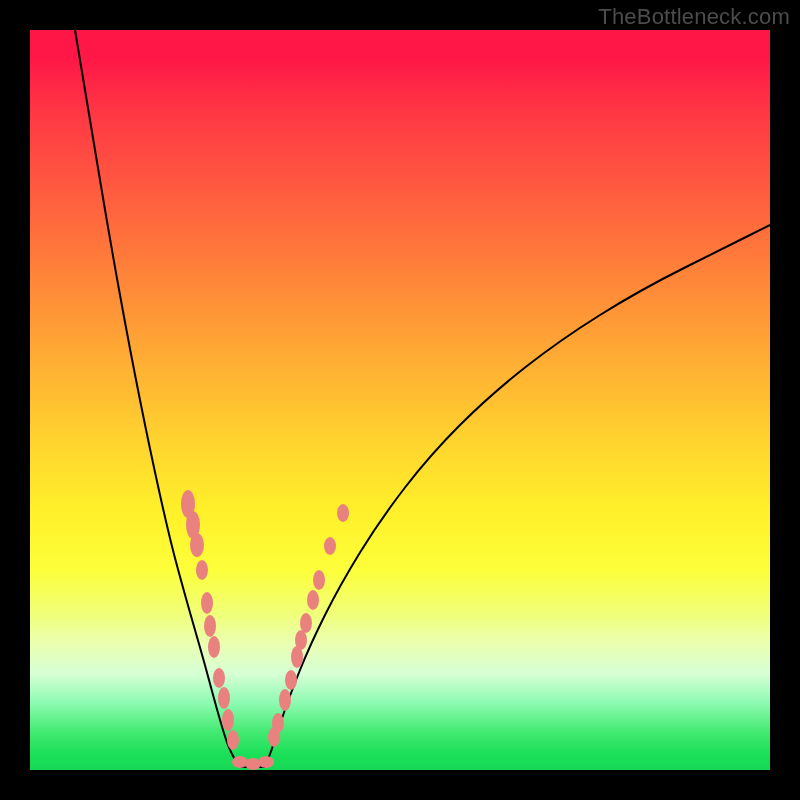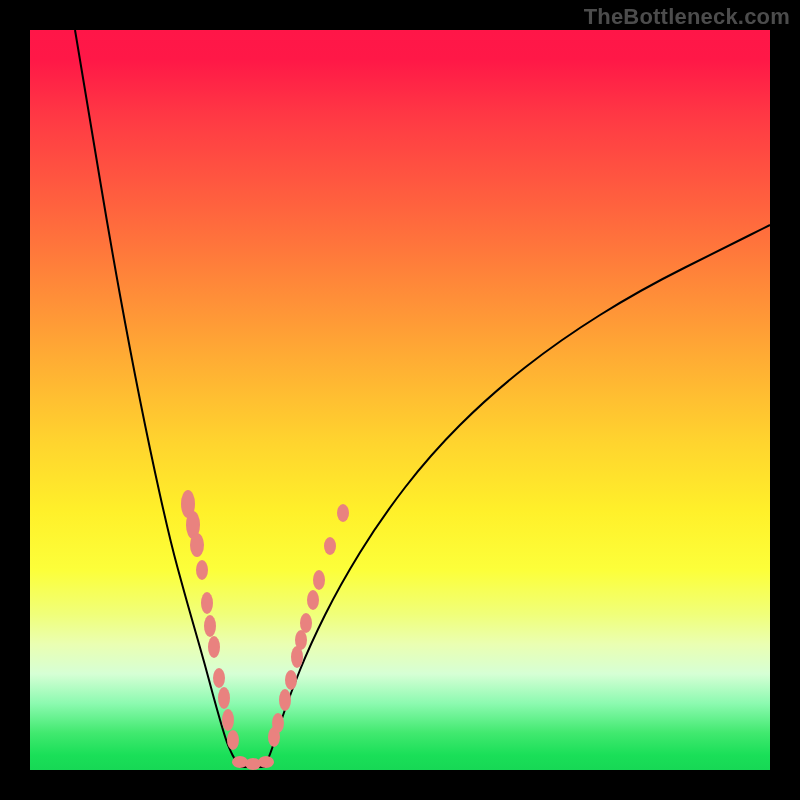--- a/index.html
+++ b/index.html
@@ -40,21 +40,21 @@
       #1adf58 98%,
       #17d855 100%
     );
   }
   .watermark {
     position: absolute;
     top: 4px;
     right: 10px;
     color: #4c4c4c;
     font-size: 22px;
-    font-weight: 700;
+    font-weight: 400;
     letter-spacing: 0.2px;
     user-select: none;
   }
   svg.curve {
     position: absolute;
     left: 0;
     top: 0;
     width: 740px;
     height: 740px;
     overflow: visible;

